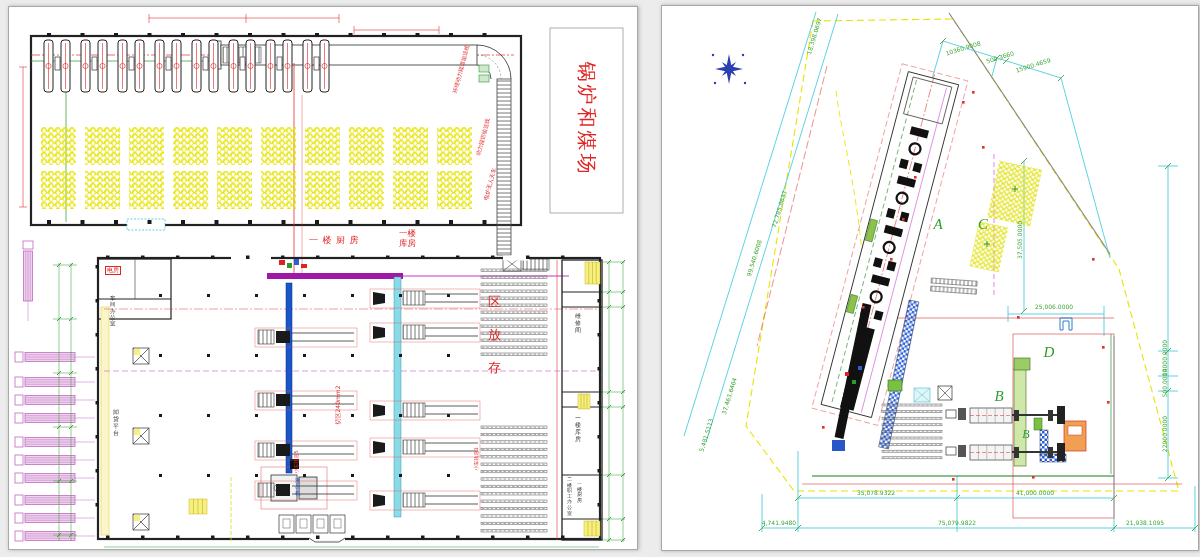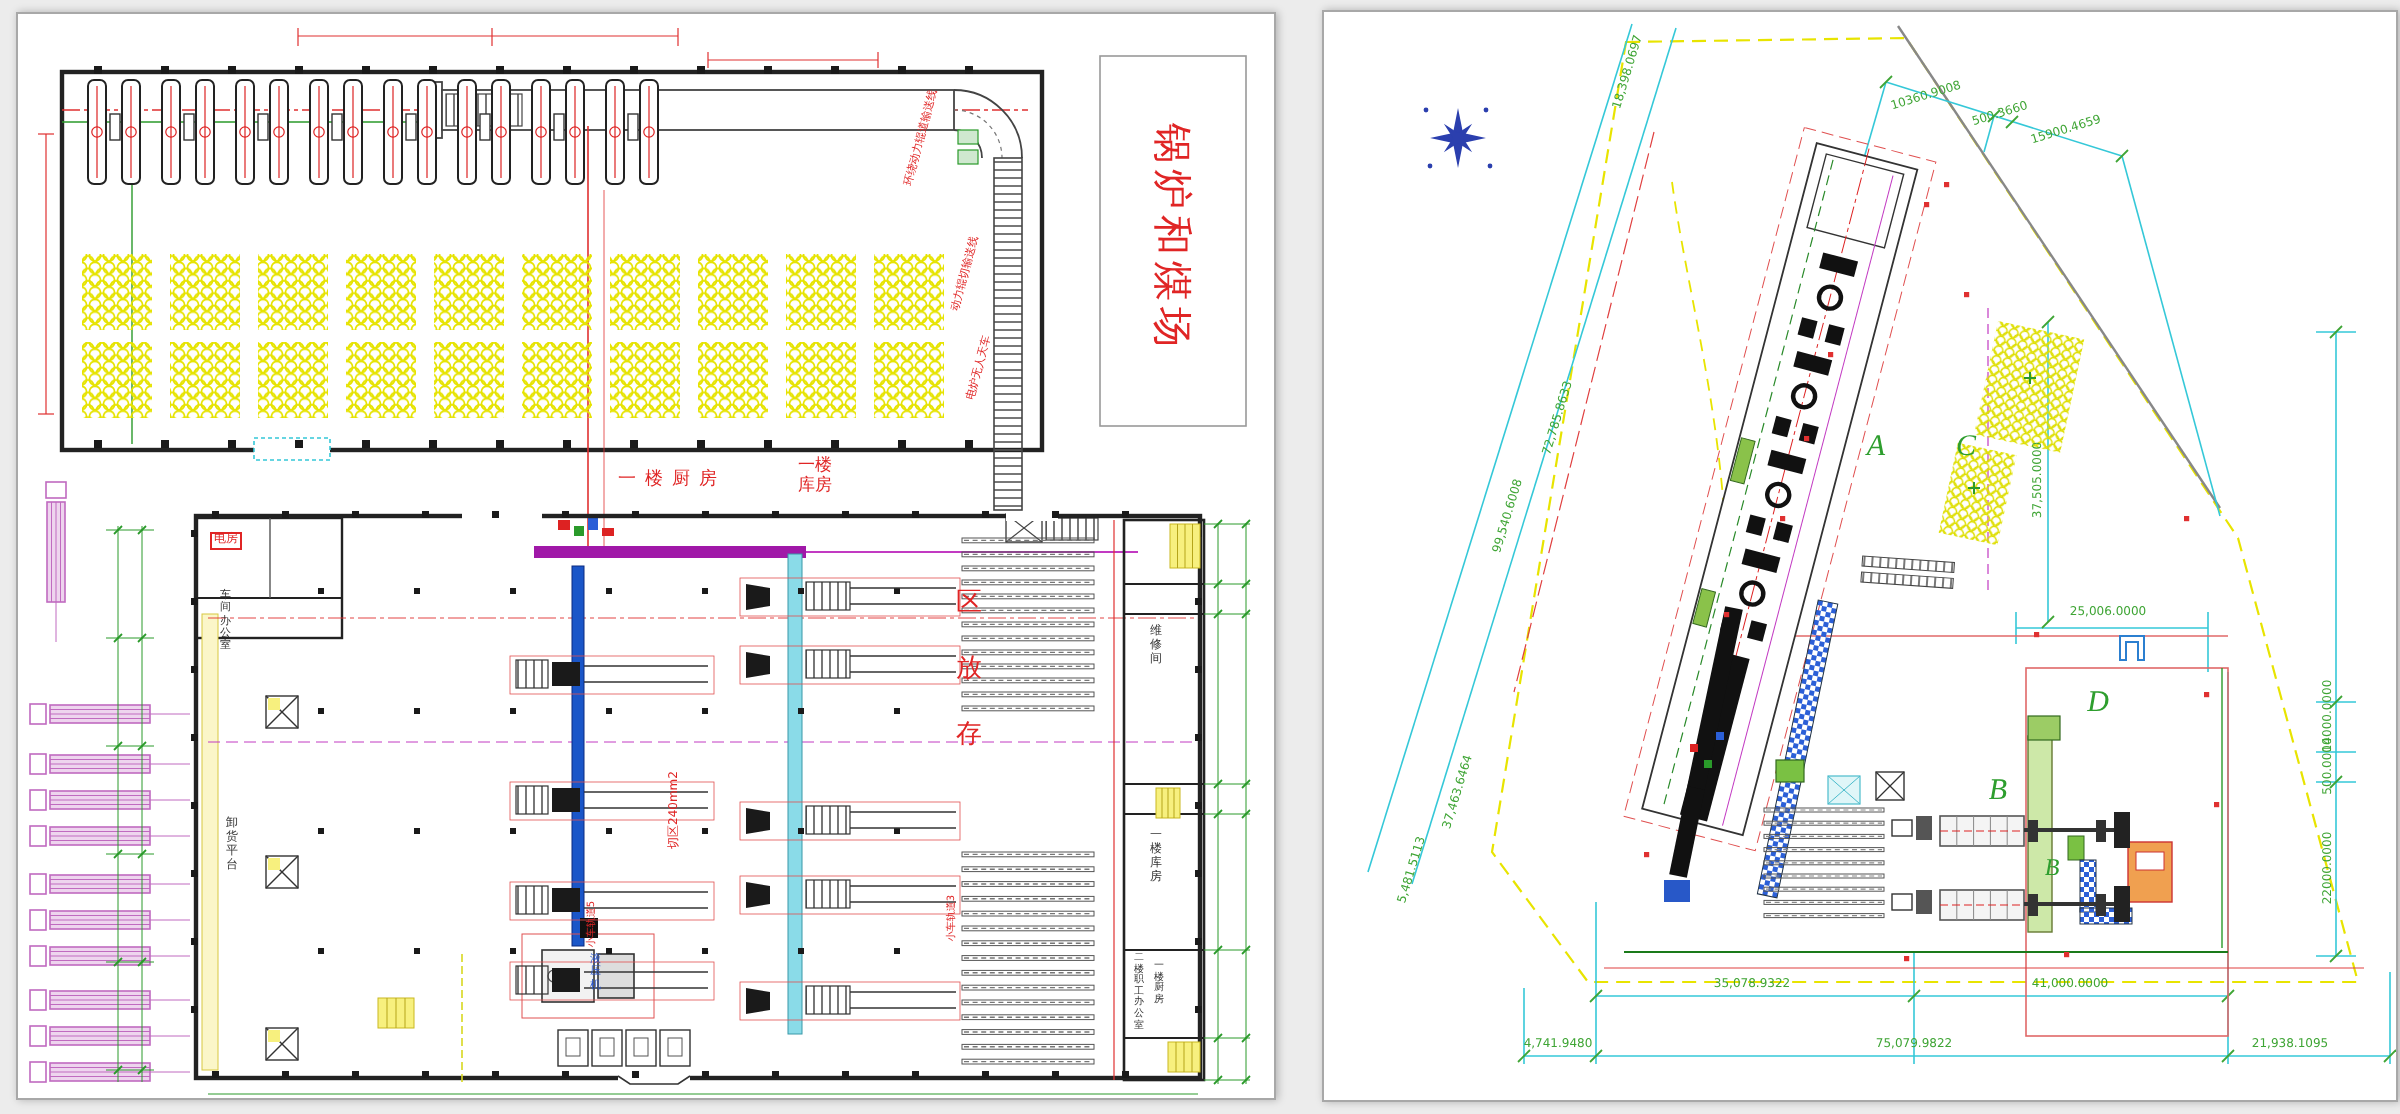--- a/index.html
+++ b/index.html
@@ -598,21 +598,21 @@
           <rect x="180" y="492" width="18" height="15" fill="#f7f07e" stroke="#c9b820" stroke-width="0.5"></rect>
           <line x1="184.5" y1="492" x2="184.5" y2="507" stroke="#b5a51a" stroke-width="0.5"></line>
           <line x1="189" y1="492" x2="189" y2="507" stroke="#b5a51a" stroke-width="0.5"></line>
           <line x1="193.5" y1="492" x2="193.5" y2="507" stroke="#b5a51a" stroke-width="0.5"></line>
         </g>
       </svg>
 
     <div class="lbl red ctr" style="left:577px;top:112px;font-size:20px;letter-spacing:3px;white-space:nowrap;transform:translate(-50%,-50%) rotate(90deg);">锅炉和煤场</div>
     <div class="lbl red" style="left:300px;top:228px;font-size:9px;letter-spacing:4.5px;white-space:nowrap;">一楼厨房</div>
     <div class="lbl red" style="left:390px;top:221px;width:20px;font-size:8.5px;line-height:10px;">一楼库房</div>
-    <div class="lbl red" style="left:469px;top:278px;width:16px;font-size:13px;line-height:33px;">区放存</div>
+    <div class="lbl red" style="left:479px;top:278px;width:16px;font-size:13px;line-height:33px;">区放存</div>
     <div class="lbl red ctr" style="left:329px;top:398px;font-size:6px;white-space:nowrap;transform:translate(-50%,-50%) rotate(-90deg);">切区240mm2</div>
     <div class="lbl red ctr" style="left:288px;top:455px;font-size:5px;white-space:nowrap;transform:translate(-50%,-50%) rotate(-90deg);">小车轨道5</div>
     <div class="lbl red ctr" style="left:468px;top:452px;font-size:5px;white-space:nowrap;transform:translate(-50%,-50%) rotate(-90deg);">小车轨道3</div>
     <div class="lbl red ctr" style="left:452px;top:62px;font-size:5.5px;white-space:nowrap;transform:translate(-50%,-50%) rotate(-75deg);">环绕动力辊道输送线</div>
     <div class="lbl red ctr" style="left:474px;top:130px;font-size:5.5px;white-space:nowrap;transform:translate(-50%,-50%) rotate(-75deg);">动力辊切输送线</div>
     <div class="lbl red ctr" style="left:481px;top:177px;font-size:5.5px;white-space:nowrap;transform:translate(-50%,-50%) rotate(-75deg);">电炉无人天车</div>
     <div class="lbl" style="left:104px;top:402px;width:8px;font-size:6px;color:#333;">卸货平台</div>
     <div class="lbl red" style="left:96px;top:259px;font-size:6px;border:0.5px solid #e02525;padding:0 1px;white-space:nowrap;">电房</div>
     <div class="lbl" style="left:101px;top:288px;width:7px;font-size:5.5px;color:#333;">车间办公室</div>
     <div class="lbl" style="left:286px;top:470px;width:7px;font-size:5.5px;color:#2a56cc;">液压机</div>

